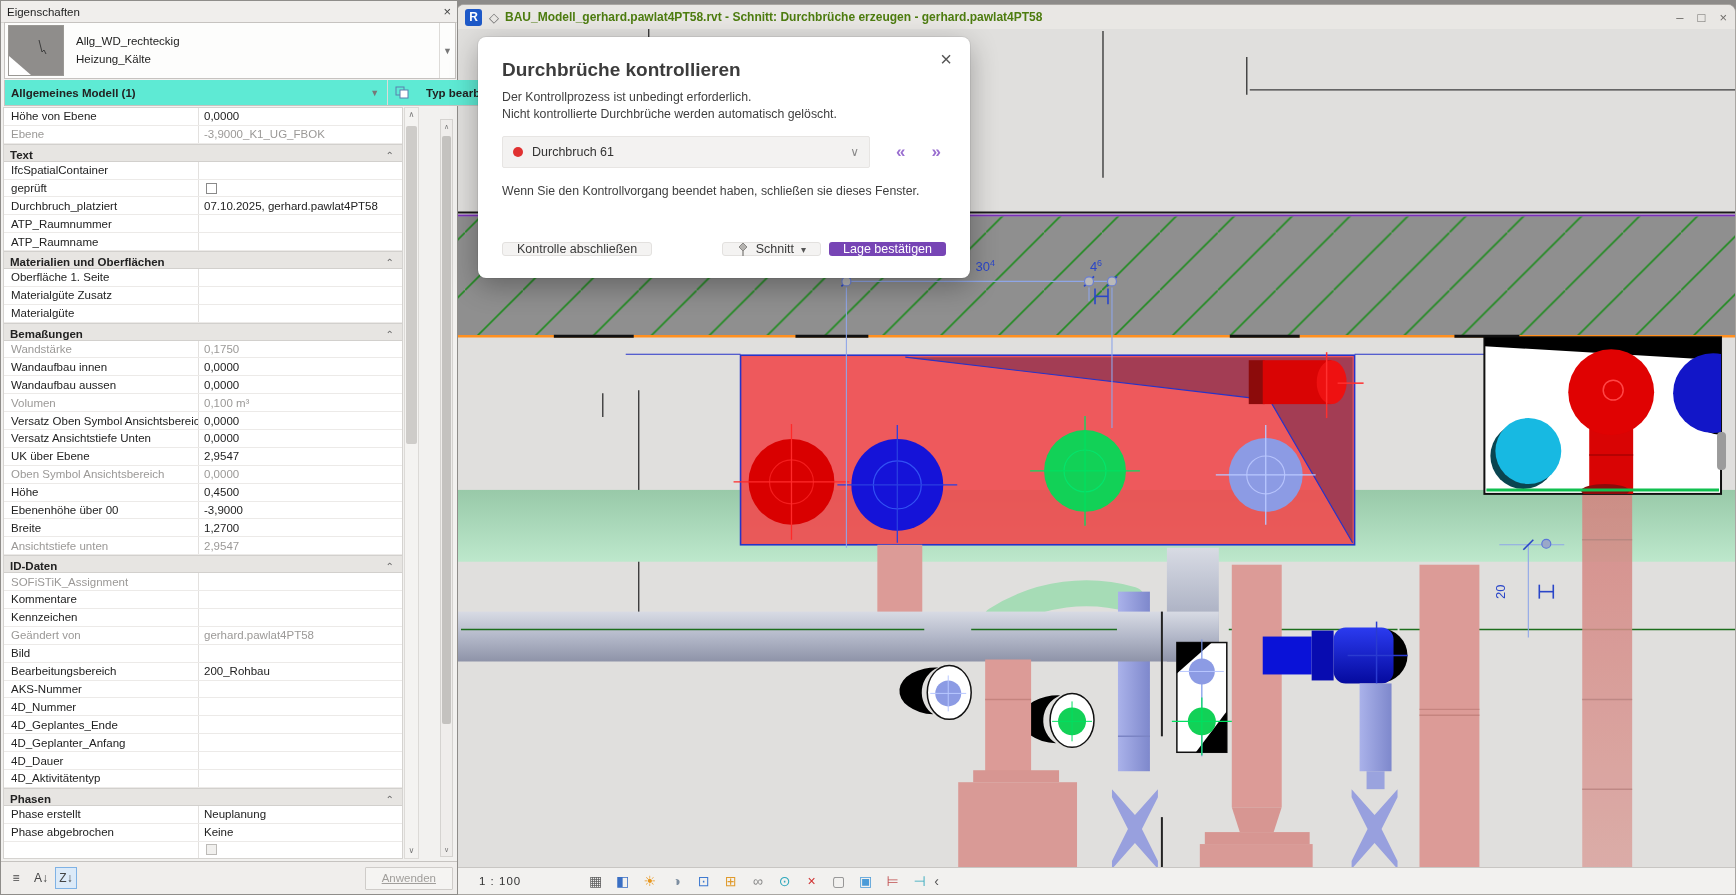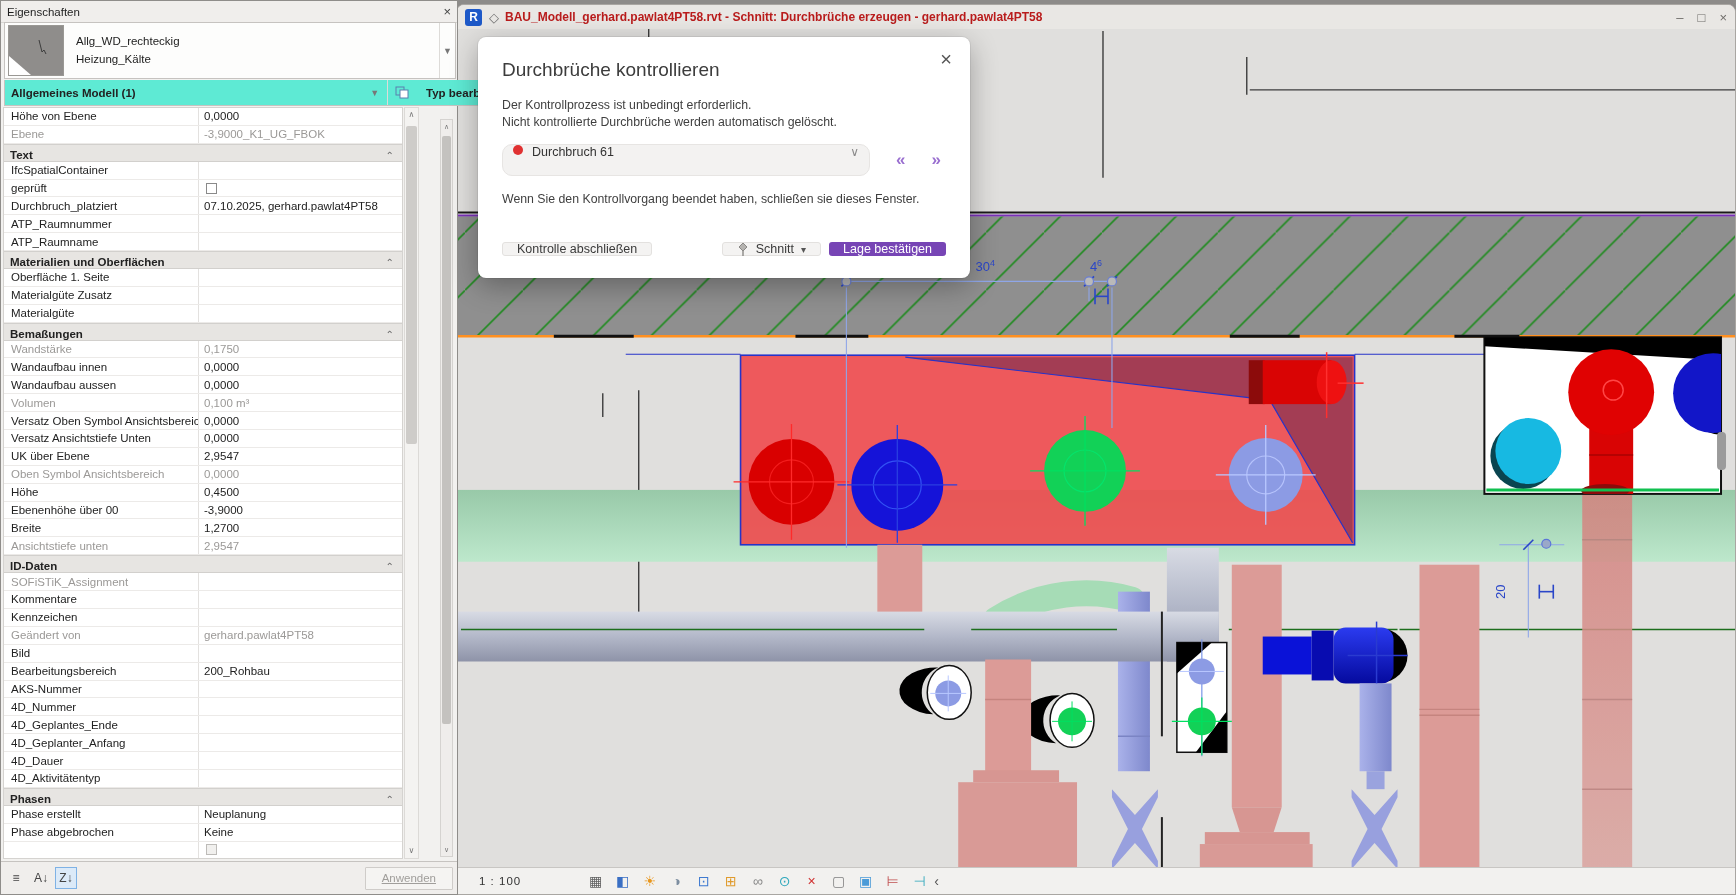--- a/index.html
+++ b/index.html
@@ -6,45 +6,45 @@
   html,body { width:1736px; height:895px; overflow:hidden; }
   body { background:#8d8b89; font-family:"Liberation Sans",sans-serif; position:relative; }
 
   
   .revit-window { position:absolute; left:456px; top:4px; width:1280px; height:891px;
     background:#e7e5e2; border:1px solid #a9a6a2; border-radius:8px 8px 0 0; z-index:5; overflow:hidden; }
   .titlebar { height:24px; display:flex; align-items:center; padding:0 8px; background:#e9e7e4; }
   .titlebar .rlogo { width:17px; height:17px; background:#1e59c8; color:#fff; font-weight:bold;
     font-size:12px; display:flex; align-items:center; justify-content:center; border-radius:3px; margin-right:7px; }
   .titlebar .pin { color:#6b6b6b; font-size:13px; margin-right:6px; }
-  .titlebar .wtitle { font-size:12px; font-weight:700; color:#b91c1c; white-space:nowrap; }
+  .titlebar .wtitle { font-size:12px; font-weight:700; color:#4d7c0f; white-space:nowrap; }
   .win-controls { margin-left:auto; display:flex; gap:14px; color:#6f6d6a; font-size:13px; }
   .win-controls span { cursor:default; line-height:1; }
 
   .canvas-area { position:absolute; left:0; top:24px; right:0; bottom:27px; background:#e0dfdd; }
   .canvas-area svg { display:block; width:100%; height:100%; }
 
   
   .viewbar { position:absolute; left:0; right:0; bottom:0; height:27px; background:#f2f1ef;
     border-top:1px solid #c8c6c3; display:flex; align-items:center; padding:0 20px 0 22px; }
   .viewbar .scale { font-size:11.5px; color:#333; letter-spacing:1px; }
   .viewbar .vicons { display:flex; align-items:center; gap:6px; margin-left:64px; }
   .viewbar .vicon { width:21px; height:20px; display:flex; align-items:center; justify-content:center;
     font-size:14px; cursor:default; }
   .viewbar .vchevron { margin-left:4px; color:#555; font-size:14px; }
 
   
   .dialog { position:absolute; left:478px; top:37px; width:492px; height:241px; background:#ffffff;
     border-radius:8px; box-shadow:0 8px 28px rgba(0,0,0,.3), 0 0 0 1px rgba(0,0,0,.06); z-index:30; padding:22px 24px; }
   .dialog .dclose { position:absolute; right:18px; top:12px; font-size:20px; color:#555; cursor:default; line-height:1; }
-  .dialog h1 { font-size:19px; font-weight:400; color:#3c3c3c; margin-bottom:16px; }
+  .dialog h1 { font-size:19px; font-weight:700; color:#3c3c3c; margin-bottom:8px; }
   .dialog .dbody { font-size:12.3px; color:#3f3f3f; line-height:1.38; }
   .dialog .drop-row { display:flex; align-items:center; margin-top:13px; }
-  .dialog .dropdown { width:368px; height:32px; background:#f3f2f1; border:1px solid #e7e5e3; border-radius:10px;
-    display:flex; padding:0 10px; font-size:12.5px; color:#333; }
+  .dialog .dropdown { width:368px; height:32px; background:#f3f2f1; border:1px solid #e7e5e3; border-radius:2px;
+    display:flex; align-items:center; padding:0 10px; font-size:12.5px; color:#333; }
   .dialog .dropdown .dot { width:10px; height:10px; border-radius:50%; margin-right:9px; flex:none; }
   .dialog .dropdown .chev { margin-left:auto; color:#8a8a8a; font-size:12px; }
   .dialog .navbtn { font-size:17px; font-weight:bold; color:#9a6fd0; margin-left:26px; cursor:default; }
   .dialog .dinfo { margin-top:16px; font-size:12.3px; color:#3f3f3f; }
   .dialog .btn-row { position:absolute; left:24px; right:24px; bottom:22px; display:flex; align-items:center; }
   .dbtn { height:14px; border-radius:3px; font-size:12.5px; display:inline-flex; align-items:center;
     justify-content:center; padding:0 14px; cursor:default; }
   .dbtn.light { background:#f4f3f2; border:1px solid #e3e1df; color:#3a3a3a; }
   .dbtn.purple { color:#fff; border:none; }
   .btn-right { margin-left:auto; display:flex; gap:8px; }

